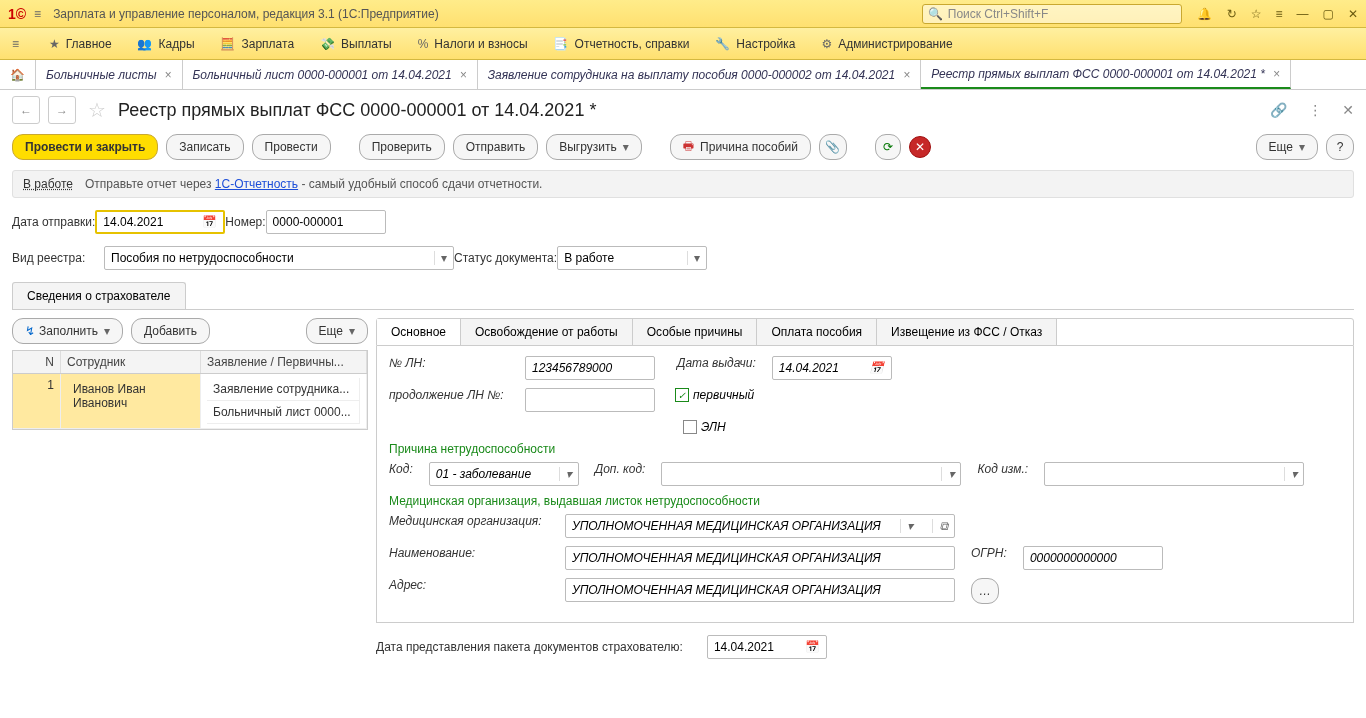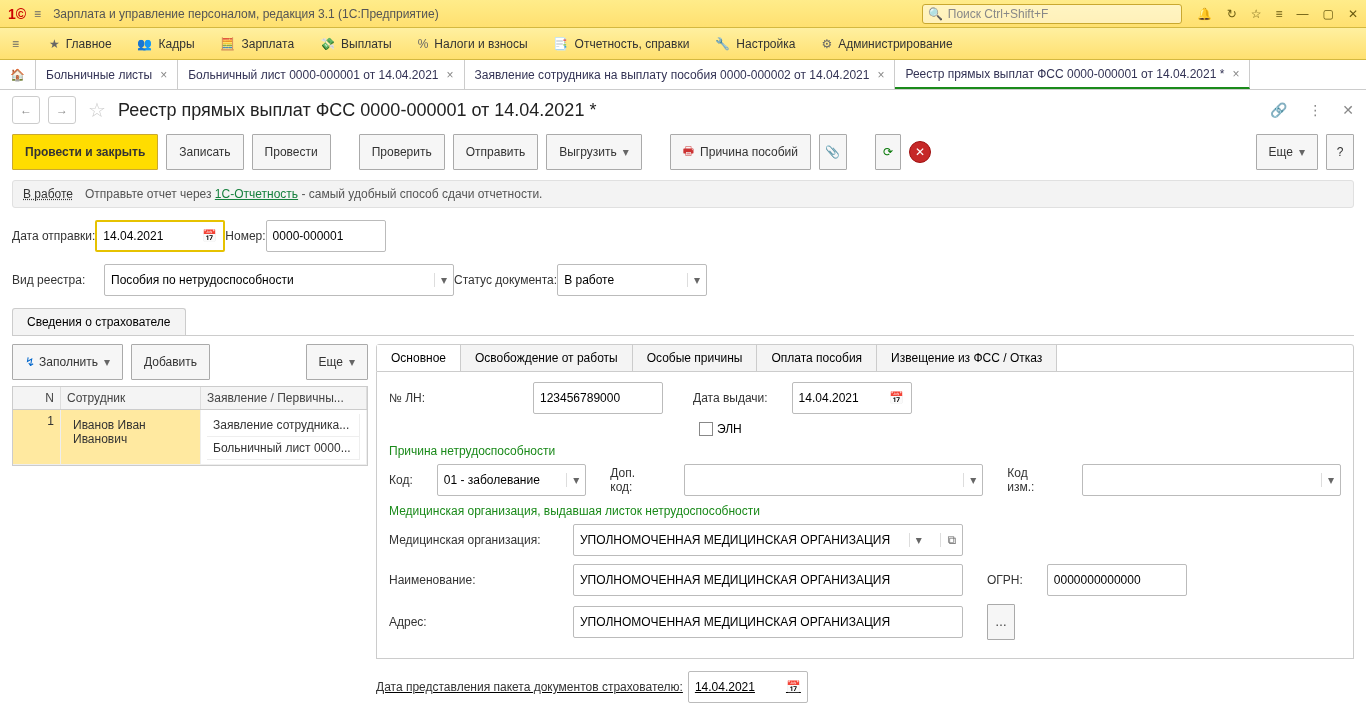--- a/index.html
+++ b/index.html
@@ -15,47 +15,47 @@
 .titlebar .winbtns { display: flex; gap: 14px; margin-left: 16px; }
 .titlebar .winbtns span { color: #6a5a10; cursor: pointer; }
 
 .mainmenu { height: 32px; background: linear-gradient(#fff0a0, #ffe070); display: flex; align-items: center; padding: 0 12px; border-bottom: 1px solid #d4b840; gap: 26px; }
 .mainmenu .mitem { display: flex; align-items: center; gap: 6px; color: #333; cursor: pointer; }
 .mainmenu .micon { color: #666; }
 .mainmenu .burger2 { color: #666; margin-right: 4px; }
 
 .tabbar { height: 30px; background: #fff; display: flex; align-items: stretch; border-bottom: 1px solid #ccc; }
 .tabbar .home { width: 36px; display: flex; align-items: center; justify-content: center; border-right: 1px solid #ccc; cursor: pointer; color: #555;}
-.tabbar .tab { display: flex; align-items: center; padding: 0 10px; border-right: 1px solid #ccc; cursor: pointer; color: #335; gap: 8px; white-space: nowrap; }
+.tabbar .tab { display: flex; align-items: center; padding: 0 10px; border-right: 1px solid #ccc; cursor: pointer; color: #335; gap: 8px; white-space: nowrap; font-style: italic; }
 .tabbar .tab.active { border-bottom: 2px solid #1a8a1a; }
 .tabbar .tab .x { color: #888; }
 
 .doctoolbar { height: 40px; display: flex; align-items: center; padding: 0 12px; gap: 8px; }
 .doctoolbar .navbtn { width: 28px; height: 28px; border: 1px solid #ccc; border-radius: 3px; display: flex; align-items: center; justify-content: center; color: #888; cursor: pointer; }
 .doctoolbar .star { color: #ccc; font-size: 20px; margin: 0 4px; cursor: pointer; }
 .doctoolbar .doctitle { font-size: 18px; color: #222; }
 .doctoolbar .spacer { flex: 1; }
 .doctoolbar .ricon { color: #888; cursor: pointer; margin-left: 12px; font-size: 14px; }
 
 .actionbar { padding: 4px 12px; display: flex; align-items: center; gap: 8px; }
-.btn { height: 36px; border: 1px solid #aaa; border-radius: 1px; background: #f6f6f6; padding: 0 12px; display: inline-flex; align-items: center; cursor: pointer; color: #333; white-space: nowrap; }
+.btn { height: 26px; border: 1px solid #aaa; border-radius: 11px; background: #f6f6f6; padding: 0 12px; display: inline-flex; align-items: center; cursor: pointer; color: #333; white-space: nowrap; }
 .btn.yellow { background: #ffdd00; border-color: #c9a830; font-weight: bold; }
 .btn .dd { margin-left: 6px; color: #666; }
 .btn.icon { padding: 0; width: 28px; justify-content: center; }
 .btn.redcirc { background: #c62828; color: #fff; border-color: #a01010; border-radius: 50%; width: 22px; height: 22px; padding:0; justify-content:center;}
 .btn.greencirc { color: #0a7a0a; border-color:#aaa; width:26px; padding:0; justify-content:center;}
 
 .statusrow { margin: 6px 12px; padding: 6px 10px; background: #f3f3f3; border: 1px solid #e0e0e0; border-radius: 3px; display: flex; align-items: center; gap: 12px; }
 .statusrow .st { text-decoration: underline dotted; color: #333; }
 .statusrow .hint { color: #555; }
-.statusrow .hint a { color: #15803d; text-decoration: underline; }
+.statusrow .hint a { color: #1d4ed8; text-decoration: underline; }
 
 .fieldsrow { padding: 6px 12px; display: flex; align-items: center; flex-wrap: wrap; }
 .lbl { color: #333; }
-.inp { height: 32px; border: 1px solid #bbb; border-radius: 2px; padding: 0 6px; background: #fff; display: inline-flex; align-items: center; }
+.inp { height: 24px; border: 1px solid #bbb; border-radius: 2px; padding: 0 6px; background: #fff; display: inline-flex; align-items: center; }
 .inp.date { width: 130px; justify-content: space-between; }
 .inp.hl { border: 2px solid #e6c200; }
 .inp .cal { color: #777; cursor: pointer; }
 .inp.sel { justify-content: space-between; }
 .inp.sel .dd2 { color: #666; border-left: 1px solid #ddd; padding-left: 6px; margin-left: 6px; cursor: pointer; }
 
 .innertabs { margin: 6px 12px 0; display: flex; border-bottom: 1px solid #ccc; }
 .innertabs .it { padding: 6px 14px; border: 1px solid #ccc; border-bottom: none; margin-right: -1px; background: #f4f4f4; cursor: pointer; border-radius: 3px 3px 0 0; }
 .innertabs .it.active { background: #fff; position: relative; top: 1px; }
 
@@ -72,32 +72,32 @@
 .ltable .c-doc { flex: 1; }
 .ltable .row.sel .c-n, .ltable .row.sel .c-emp-wrap { background: #ffe9a0; }
 .c-emp-wrap { width: 140px; display: flex; flex-direction: column; }
 .c-doc-wrap { flex:1; display:flex; flex-direction:column; }
 
 .rightcol { flex: 1; }
 .subtabs { display: flex; border: 1px solid #ccc; border-radius: 3px 3px 0 0; }
 .subtabs .st2 { padding: 6px 14px; border-right: 1px solid #ccc; background: #f4f4f4; cursor: pointer; }
 .subtabs .st2.active { background: #fff; }
 .panel { border: 1px solid #ccc; border-top: none; padding: 10px 12px; }
-.frow { display: flex; align-items: center; margin-bottom: 8px; gap: 24px; }
+.frow { display: flex; align-items: flex-start; margin-bottom: 8px; gap: 16px; font-style: italic; }
 .frow .flbl { width: 120px; color: #333; }
 .frow .flbl.w2 { width: 160px; }
 .greenhdr { color: #1a8a1a; margin: 8px 0 6px; }
 .chk { display: inline-flex; align-items: center; gap: 4px; margin-left: 4px;}
 .chk .box { width: 14px; height: 14px; border: 1px solid #888; display: inline-flex; align-items:center; justify-content:center; font-size:10px; }
 .chk.checked .box { color: #1a8a1a; border-color:#1a8a1a; }
 .inp.small { width: 130px; }
 .inp.wide { width: 390px; }
 .inp .dots { border-left: 1px solid #ddd; padding-left:6px; margin-left:6px; cursor:pointer; color:#666;}
 
-.bottomrow { padding: 6px 0 0; display: flex; align-items: center; gap: 5px; margin-top: 6px; text-decoration: underline; }
+.bottomrow { padding: 6px 0 0; display: flex; align-items: center; gap: 24px; margin-top: 6px; }
 </style>
 </head>
 <body>
 
 <div class="titlebar">
   <span class="logo">1©</span>
   <span class="burger">≡</span>
   <span class="title">Зарплата и управление персоналом, редакция 3.1  (1С:Предприятие)</span>
   <span class="spacer"></span>
   <div class="search">
@@ -300,20 +300,28 @@
         <div class="inp small">
             <span>123456789000</span>
           </div>
         <span class="flbl" style="width:auto;margin-left:6px">Дата выдачи:</span>
         <div class="inp date" style="width:120px">
             <span>14.04.2021</span>
             <span class="cal">📅</span>
           </div>
       </div>
       <div class="frow">
+        <span class="flbl">продолжение ЛН №:</span>
+        <div class="inp small"></div>
+        <label class="chk checked">
+            <span class="box">✓</span>
+            <span>первичный</span>
+          </label>
+      </div>
+      <div class="frow">
         <span class="flbl"></span>
           <span style="width:138px"></span>
         <label class="chk">
             <span class="box"></span>
             <span>ЭЛН</span>
           </label>
       </div>
 
       <div class="greenhdr">Причина нетрудоспособности</div>
       <div class="frow">

